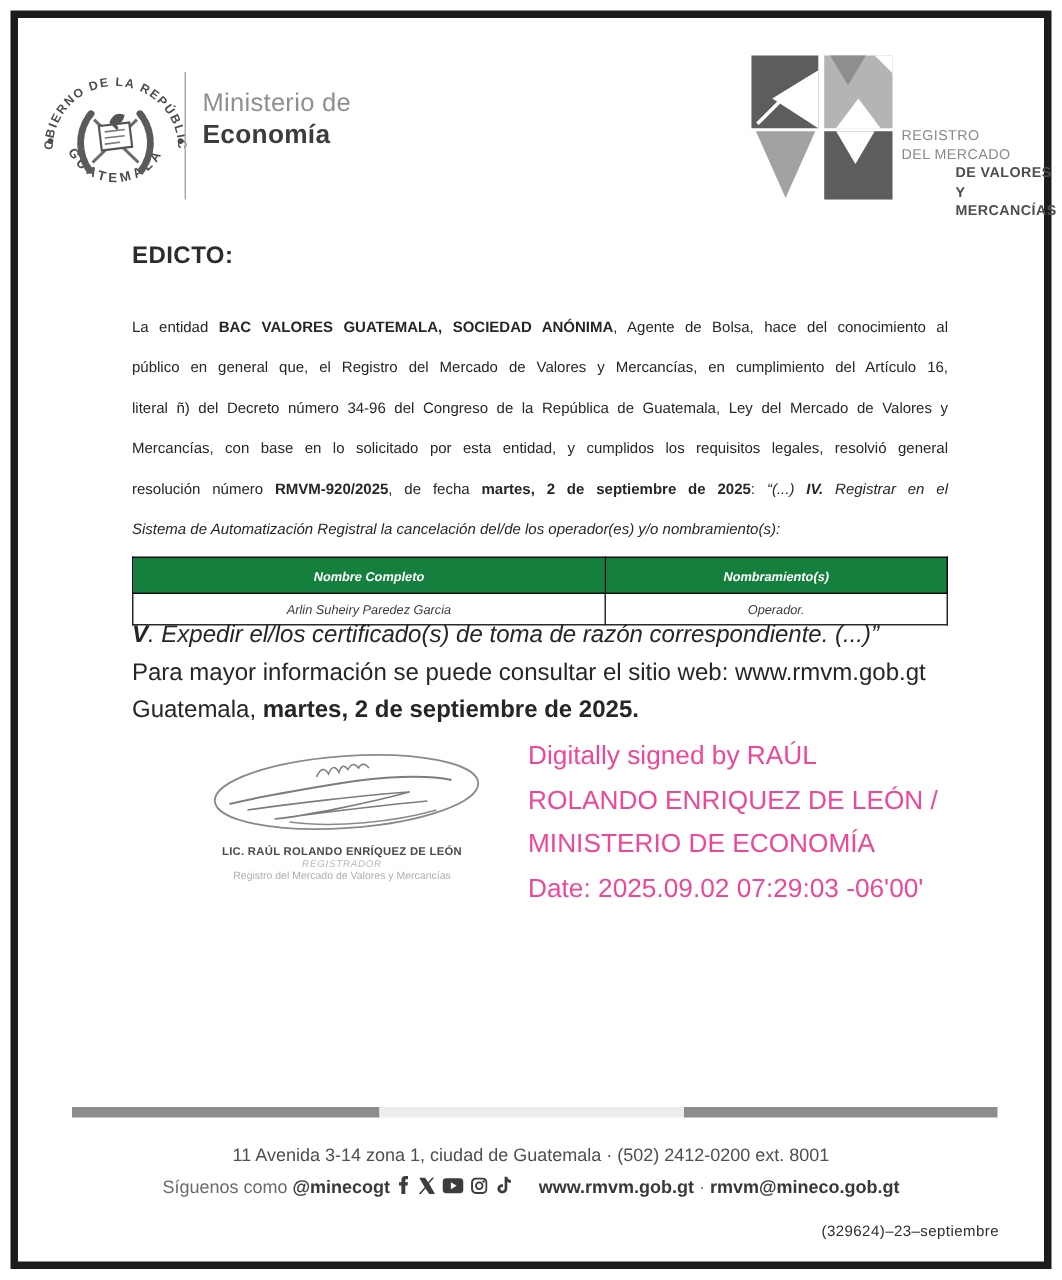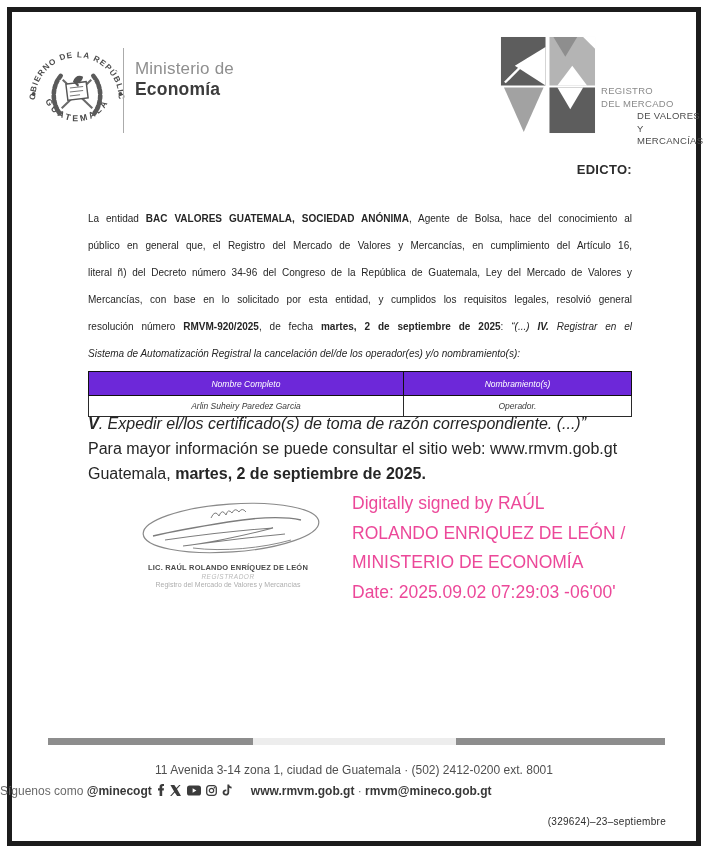--- a/index.html
+++ b/index.html
@@ -10,31 +10,31 @@
   .frame{position:absolute;left:7px;top:7px;right:7px;bottom:7px;border:5px solid #1c1c1c;}
   
   .seal{position:absolute;left:26px;top:40px;width:102px;height:104px;}
   .hdr-divider{position:absolute;left:123px;top:48px;width:1px;height:85px;background:#ababab;}
   .ministry{position:absolute;left:135px;top:59px;line-height:20px;}
   .ministry .l1{font-size:17px;color:#8f8f8f;letter-spacing:.2px;}
   .ministry .l2{font-size:17.5px;font-weight:bold;color:#3c3c3c;letter-spacing:.2px;}
   .rmvm-logo{position:absolute;left:498px;top:36px;width:99px;height:99px;}
   .registry-name{position:absolute;left:601px;top:85px;font-size:9.5px;line-height:12.5px;letter-spacing:.3px;}
   .registry-name .rl{color:#8a8a8a;}
-  .registry-name .rb{color:#4d4d4d;font-weight:normal;padding-left:36px;}
-  
-  .edicto{position:absolute;left:88px;top:162px;width:544px;text-align:right;
-    font-weight:bold;font-size:13px;color:#2c2c2c;letter-spacing:.3px;}
+  .registry-name .rb{color:#4d4d4d;font-weight:bold;padding-left:36px;}
+  
+  .edicto{position:absolute;left:88px;top:162px;width:544px;text-align:left;
+    font-weight:bold;font-size:16px;color:#2c2c2c;letter-spacing:.3px;}
   
   .para{position:absolute;left:88px;top:205px;width:544px;font-size:10px;color:#262626;}
   .para .jline{line-height:27px;height:27px;text-align:justify;text-align-last:justify;white-space:nowrap;}
   .para .jlast{text-align:left;text-align-last:left;}
   
   .optable{position:absolute;left:88px;top:371px;width:544px;border-collapse:collapse;font-size:8.5px;}
-  .optable th{background:#6d28d9;color:#ffffff;font-style:italic;font-weight:normal;
+  .optable th{background:#15803d;color:#ffffff;font-style:italic;font-weight:bold;
     height:21px;text-align:center;border:1.5px solid #101010;}
   .optable td{font-style:italic;color:#3a3a3a;height:18px;text-align:center;border:1.2px solid #2a2a2a;}
   .col-name{width:58%;}
   .col-nom{width:42%;}
   
   .afterlines{position:absolute;left:88px;top:411px;width:544px;font-size:16px;color:#262626;}
   .afterlines div{line-height:25px;height:25px;}
   
   .sigblock{position:absolute;left:112px;top:496px;width:232px;text-align:center;}
   .sigblock svg{display:block;margin:0 auto;}
@@ -43,21 +43,21 @@
   .sig-org{font-size:7px;color:#aeaeae;margin-top:1px;}
   
   .digsig{position:absolute;left:352px;top:489px;width:320px;font-size:17.5px;line-height:29.5px;color:#ec4899;}
   
   .fbar{position:absolute;left:48px;top:738px;height:7px;font-size:0;}
   .fbar span{display:inline-block;height:7px;vertical-align:top;}
   .fbar .d1{width:205px;background:#8d8d8d;}
   .fbar .lt{width:203px;background:#ededed;}
   .fbar .d2{width:209px;background:#8d8d8d;}
   .faddress{position:absolute;left:0;top:763px;width:708px;text-align:center;font-size:12px;color:#4f4f4f;}
-  .fsocial{position:absolute;left:0;top:784px;width:708px;font-size:12px;color:#6b6b6b;}
+  .fsocial{position:absolute;left:0;top:784px;width:708px;text-align:center;font-size:12px;color:#6b6b6b;}
   .fsocial b{color:#383838;}
   .sicon{display:inline-block;vertical-align:-1px;margin:0 1px;color:#3c3c3c;}
   .sicon svg{display:block;}
   .fgap{display:inline-block;width:14px;}
   .colophon{position:absolute;right:42px;top:816px;font-size:10px;color:#2c2c2c;letter-spacing:.3px;}
 </style>
 </head>
 <body>
 
 <div class="frame"></div>

